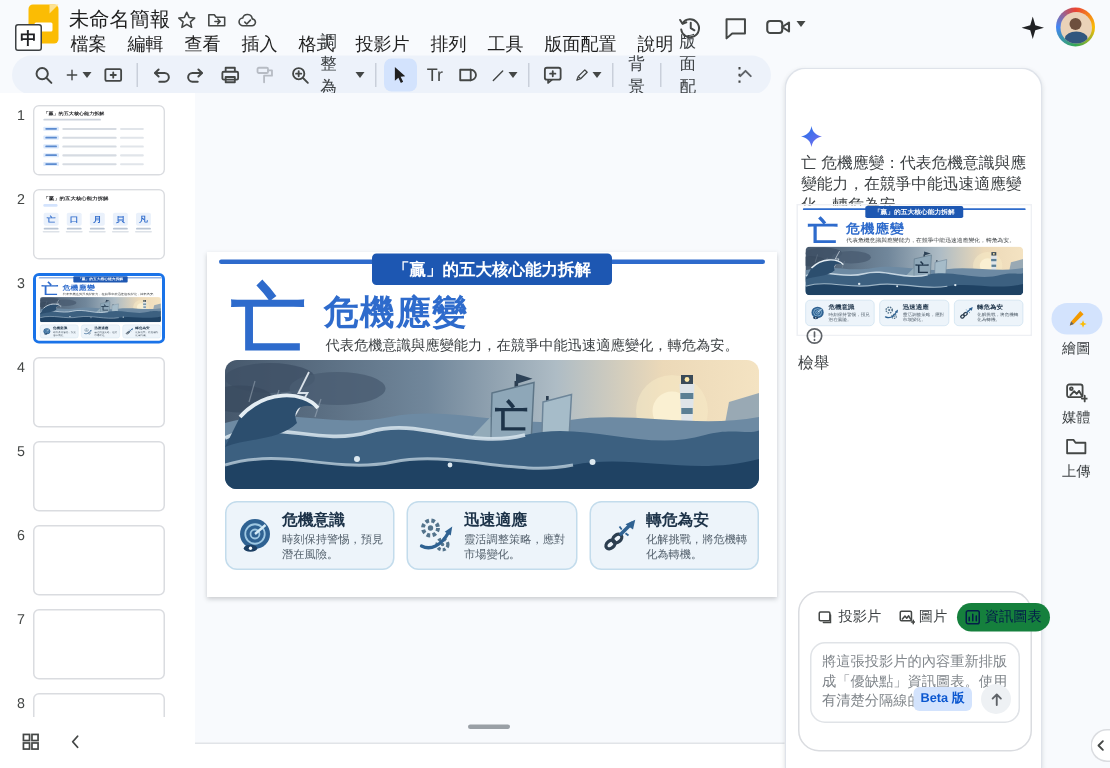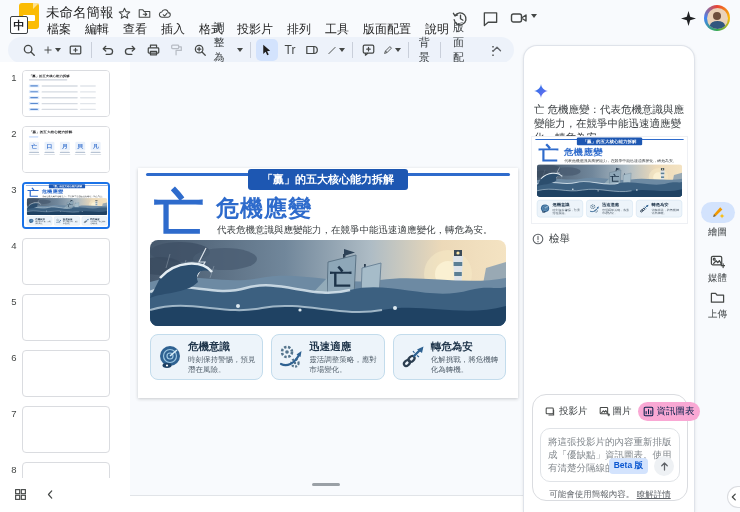--- a/index.html
+++ b/index.html
@@ -92,25 +92,25 @@
   .mini-fs .slide { transform:scale(0.2263,0.1956); }
   .mini-prev .slide { transform:scale(0.408,0.379); }
 
   
   .panel { position:absolute; left:523px; top:45px; width:172px; height:467px; background:#fff; border:1px solid #dfe3ea; border-bottom:none; border-radius:14px 14px 0 0; box-shadow:0 1px 3px rgba(60,64,67,.12); }
   .p-head { position:absolute; left:0; top:0; width:100%; height:30px; display:flex; align-items:center; gap:6px; padding:0 10px; }
   .p-title { font-size:12.5px; font-weight:bold; color:#1f1f1f; flex:1; }
   .p-spark { position:absolute; left:10px; top:38px; }
   .p-desc { position:absolute; left:10px; top:56px; width:153px; font-size:10.5px; line-height:14px; color:#3c4043; }
   .p-preview { position:absolute; left:7px; top:90px; width:157px; height:88px; border:1px solid #eef0f4; overflow:hidden; }
-  .p-report { position:absolute; left:8px; top:186px; display:flex; align-items:center; gap:5px; font-size:10.5px; color:#3c4043; }
+  .p-report { position:absolute; left:8px; top:172px; display:flex; align-items:center; gap:5px; font-size:10.5px; color:#3c4043;flex-direction:column; }
   .p-card { position:absolute; left:8px; top:348px; width:156px; height:107px; border:1px solid #dadce0; border-radius:14px; padding:7px 7px 5px; }
   .p-tabs { display:flex; align-items:center; gap:1px; }
   .p-tab { display:flex; align-items:center; gap:3px; padding:3px 5px; border-radius:13px; font-size:9.5px; color:#3c4043; white-space:nowrap; }
-  .p-tab.active { background:#f9a8d4; color:#041e49; font-weight:500; }
+  .p-tab.active { background:#15803d; color:#041e49; font-weight:500; }
   .p-ta { position:relative; margin-top:7px; height:54px; border:1px solid #e0e3e7; border-radius:10px; background:#fff; padding:6px 7px; }
   .p-ta-text { font-size:9.5px; line-height:13px; color:#80868b; }
   .p-ta-foot { position:absolute; right:5px; bottom:5px; display:flex; align-items:center; gap:6px; }
   .beta { background:#d3e3fd; color:#0b57d0; font-size:8.5px; font-weight:600; padding:2px 5px; border-radius:4px; }
   .send { width:20px; height:20px; border-radius:50%; background:#eef1f4; display:flex; align-items:center; justify-content:center; }
   .p-foot { margin-top:7px; text-align:center; font-size:8.5px; color:#5f6368; }
   .p-foot a { color:#5f6368; text-decoration:underline; }
 
   
   .rail { position:absolute; left:695px; top:62px; width:61px; height:450px; }
@@ -820,24 +820,20 @@
       <div class="p-ta-foot">
         <span class="beta">Beta 版</span>
         <span class="send">
           <svg width="11" height="11" viewBox="0 0 14 14" fill="none" stroke="#5f6368" stroke-width="1.6" stroke-linecap="round" stroke-linejoin="round">
               <path d="M7 11.5 V2.5 M3.5 6 L7 2.5 10.5 6"></path>
             </svg>
         </span>
       </div>
     </div>
 
-    <div class="p-foot">
-      <span>可能會使用簡報內容。</span>
-      <a href="#">瞭解詳情</a>
-    </div>
   </div>
 </div>
 
 <div class="rail">
   <div class="rail-item" style="top:140px">
     <div class="rail-pill blue">
       <svg width="14" height="14" viewBox="0 0 16 16">
           <path d="M10.5 1.5 L13 4 5.5 11.5 2.5 12.5 3.5 9.5 Z" fill="#f29900"></path>
           <path d="M2.5 12.5 L3.5 9.5 5.5 11.5 Z" fill="#5f6368"></path>
           <path d="M12.6 8.6 l0.8 2 2 0.8 -2 0.8 -0.8 2 -0.8 -2 -2 -0.8 2 -0.8 Z" fill="#fbbc04"></path>

